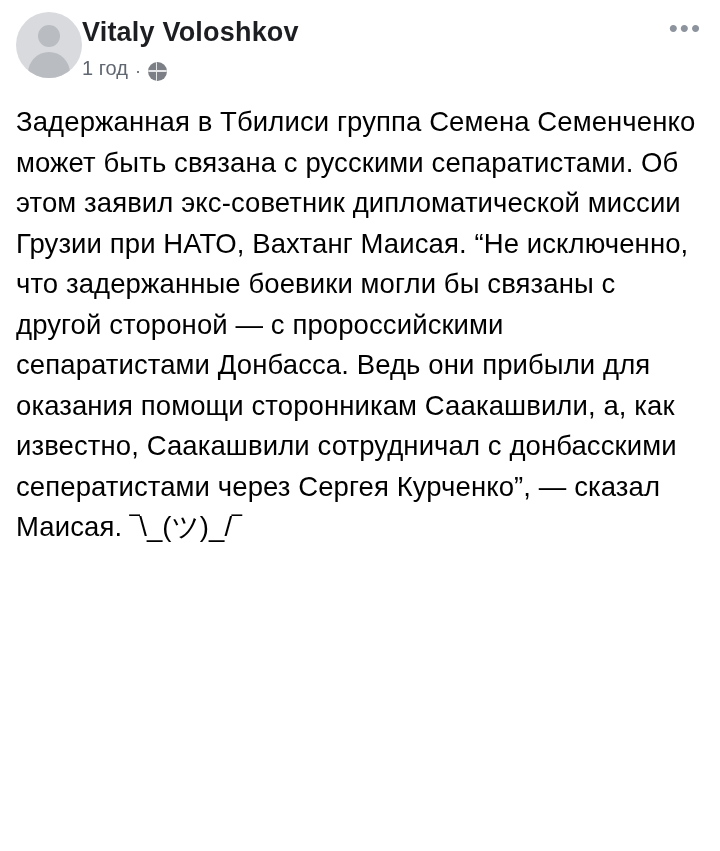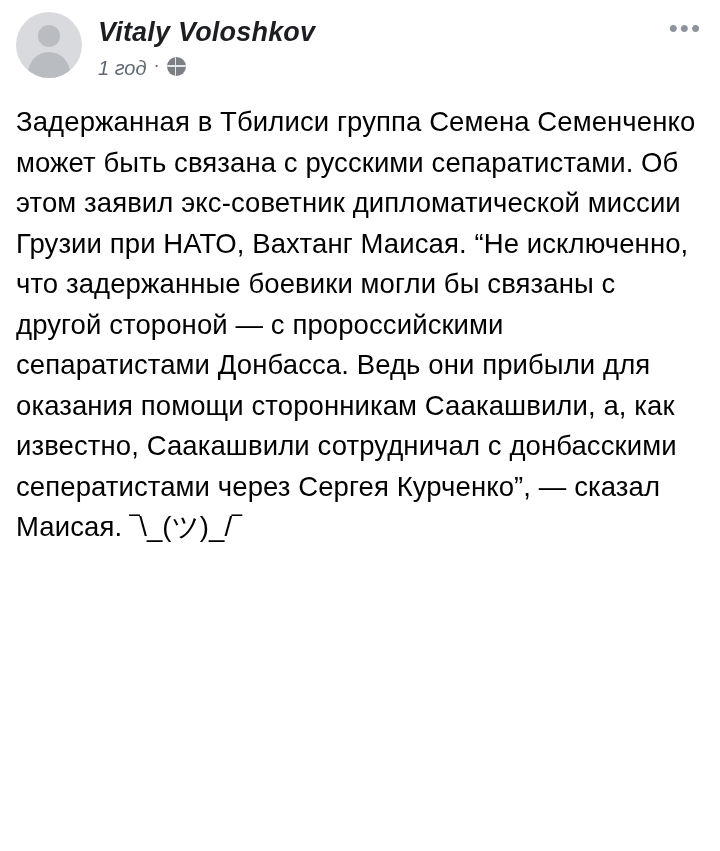--- a/index.html
+++ b/index.html
@@ -49,37 +49,36 @@
   .avatar .body {
     position: absolute;
     width: 42px;
     height: 28px;
     border-radius: 21px 21px 0 0;
     background: #b9bcc1;
     left: 12px;
     top: 40px;
   }
   .header-text {
-    margin-left: 16px;
+    margin-left: 0;
     padding-top: 4px;
     flex: 1 1 auto;
     min-width: 0;
-    font-style: italic;
   }
   .author {
     font-size: 27px;
     font-weight: bold;
     line-height: 32px;
     letter-spacing: 0.2px;
     color: #1c1e21;
   }
   .meta {
     margin-top: 8px;
     display: flex;
-    align-items: flex-start;
+    align-items: flex-end;
     font-size: 20px;
     color: #606770;
     line-height: 24px;
   }
   .meta .dot {
     margin: 0 7px;
     font-size: 18px;
     line-height: 18px;
     color: #606770;
   }

